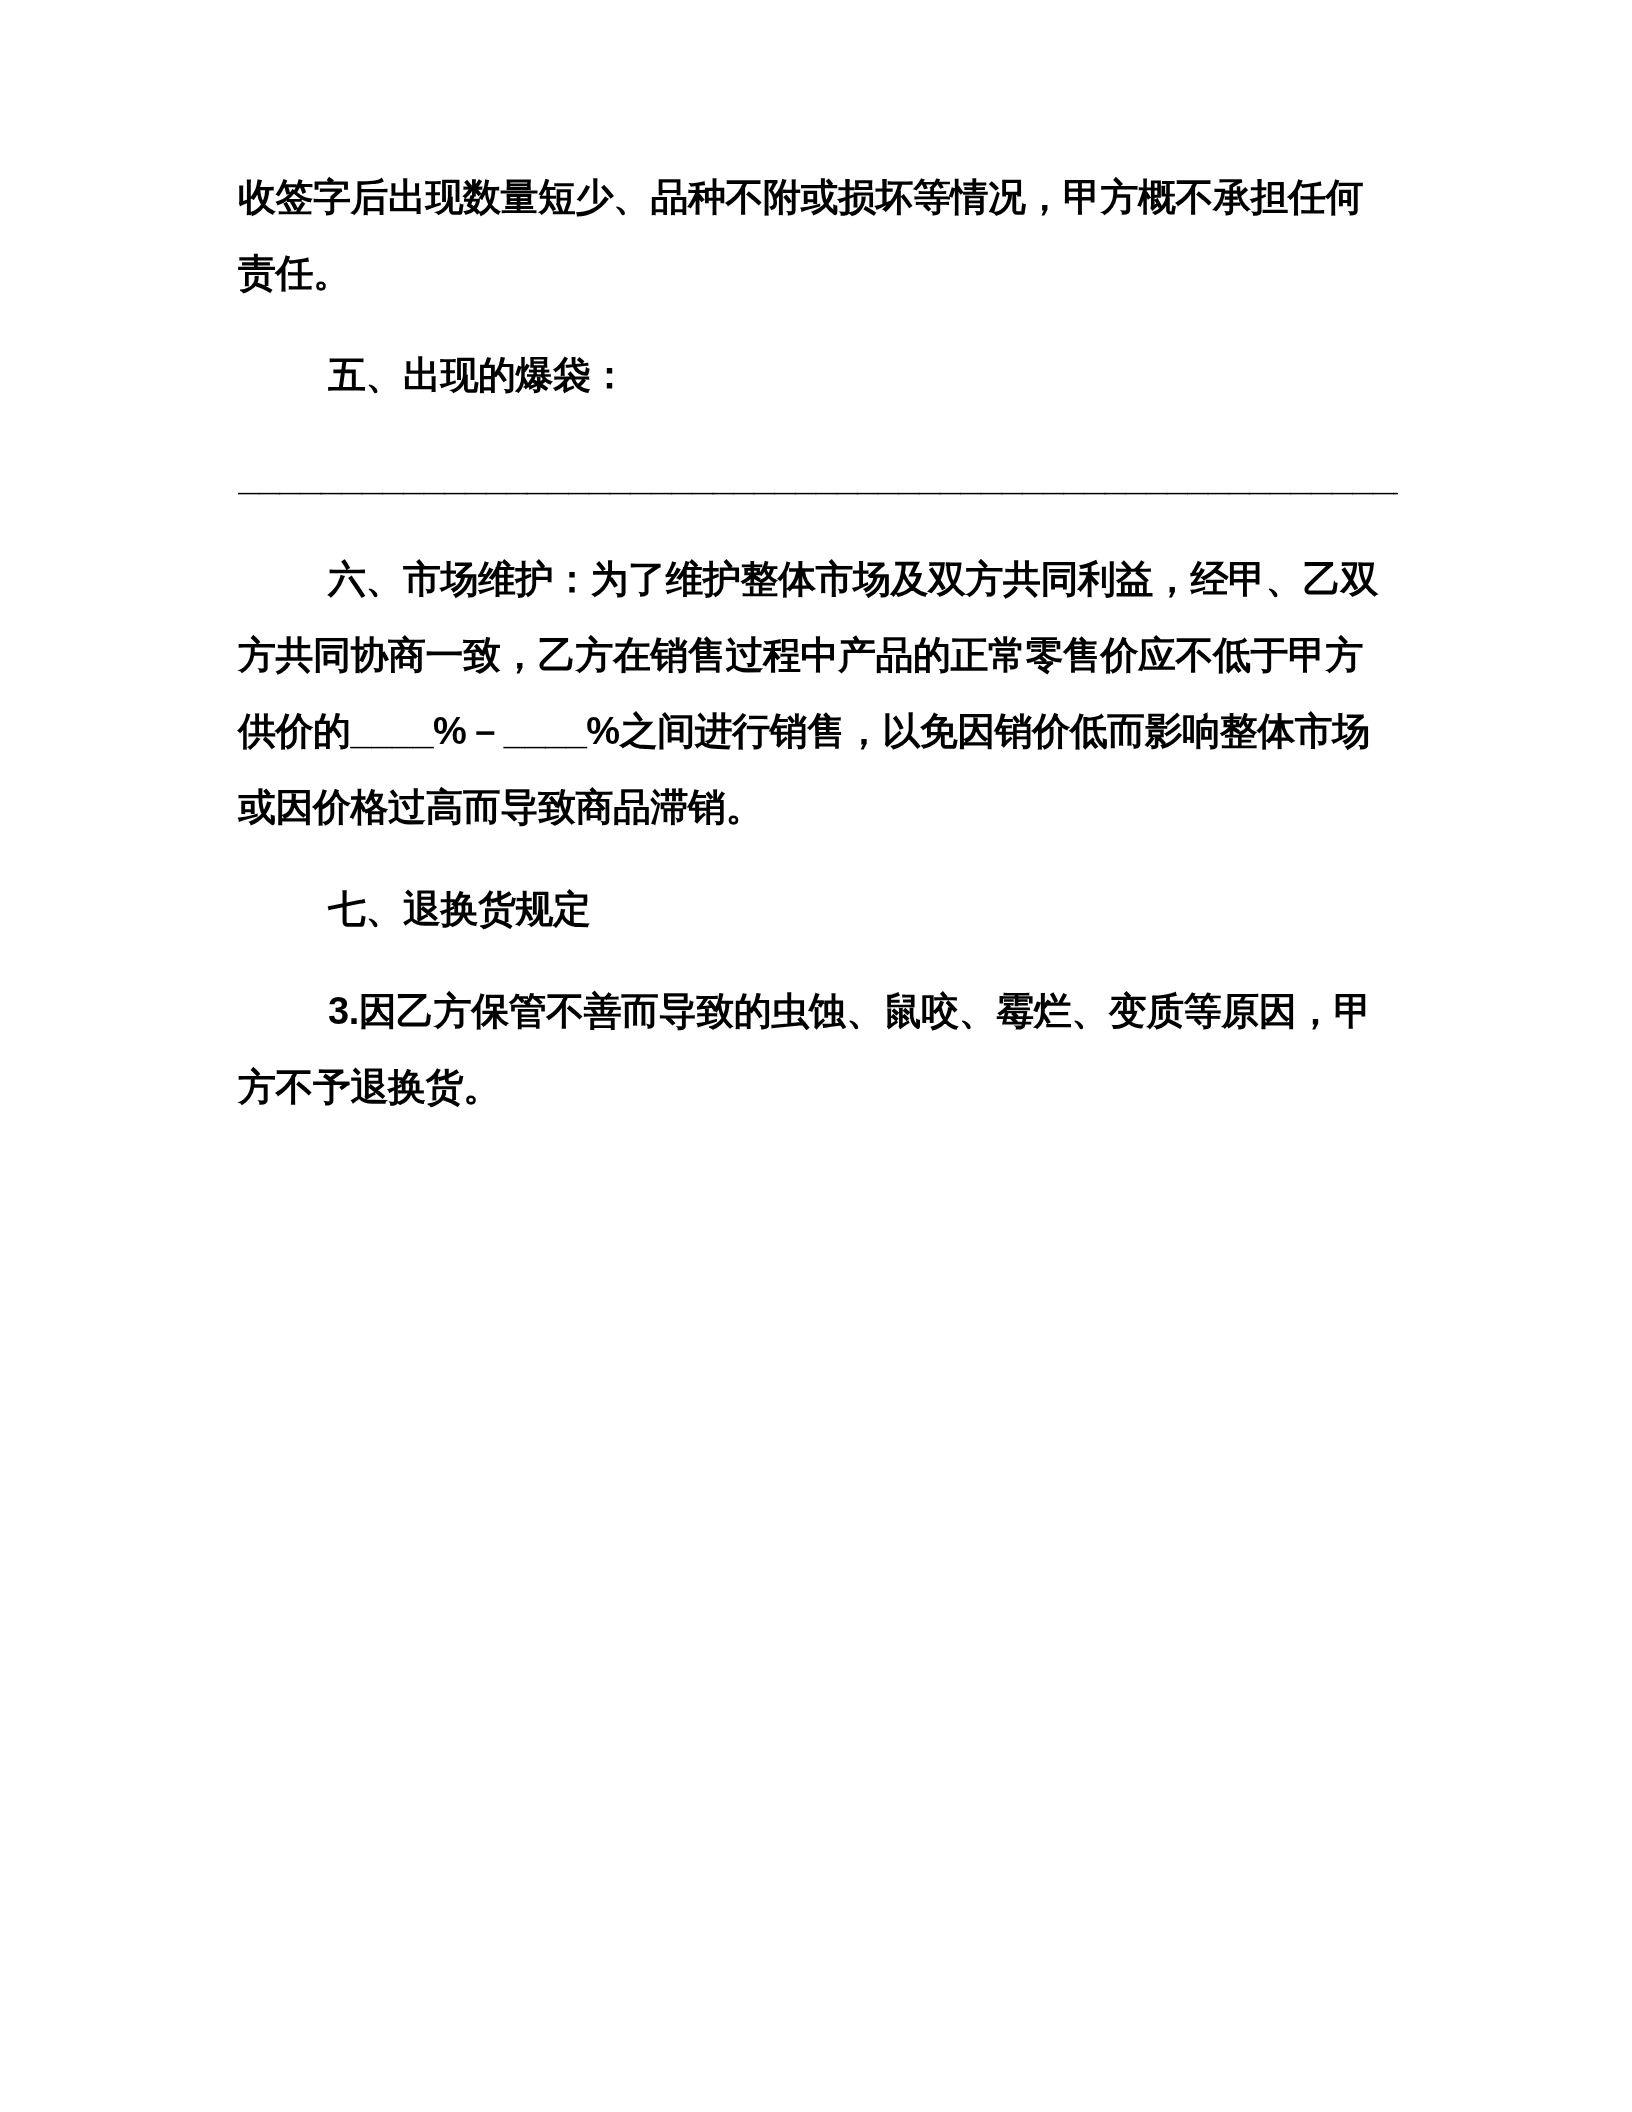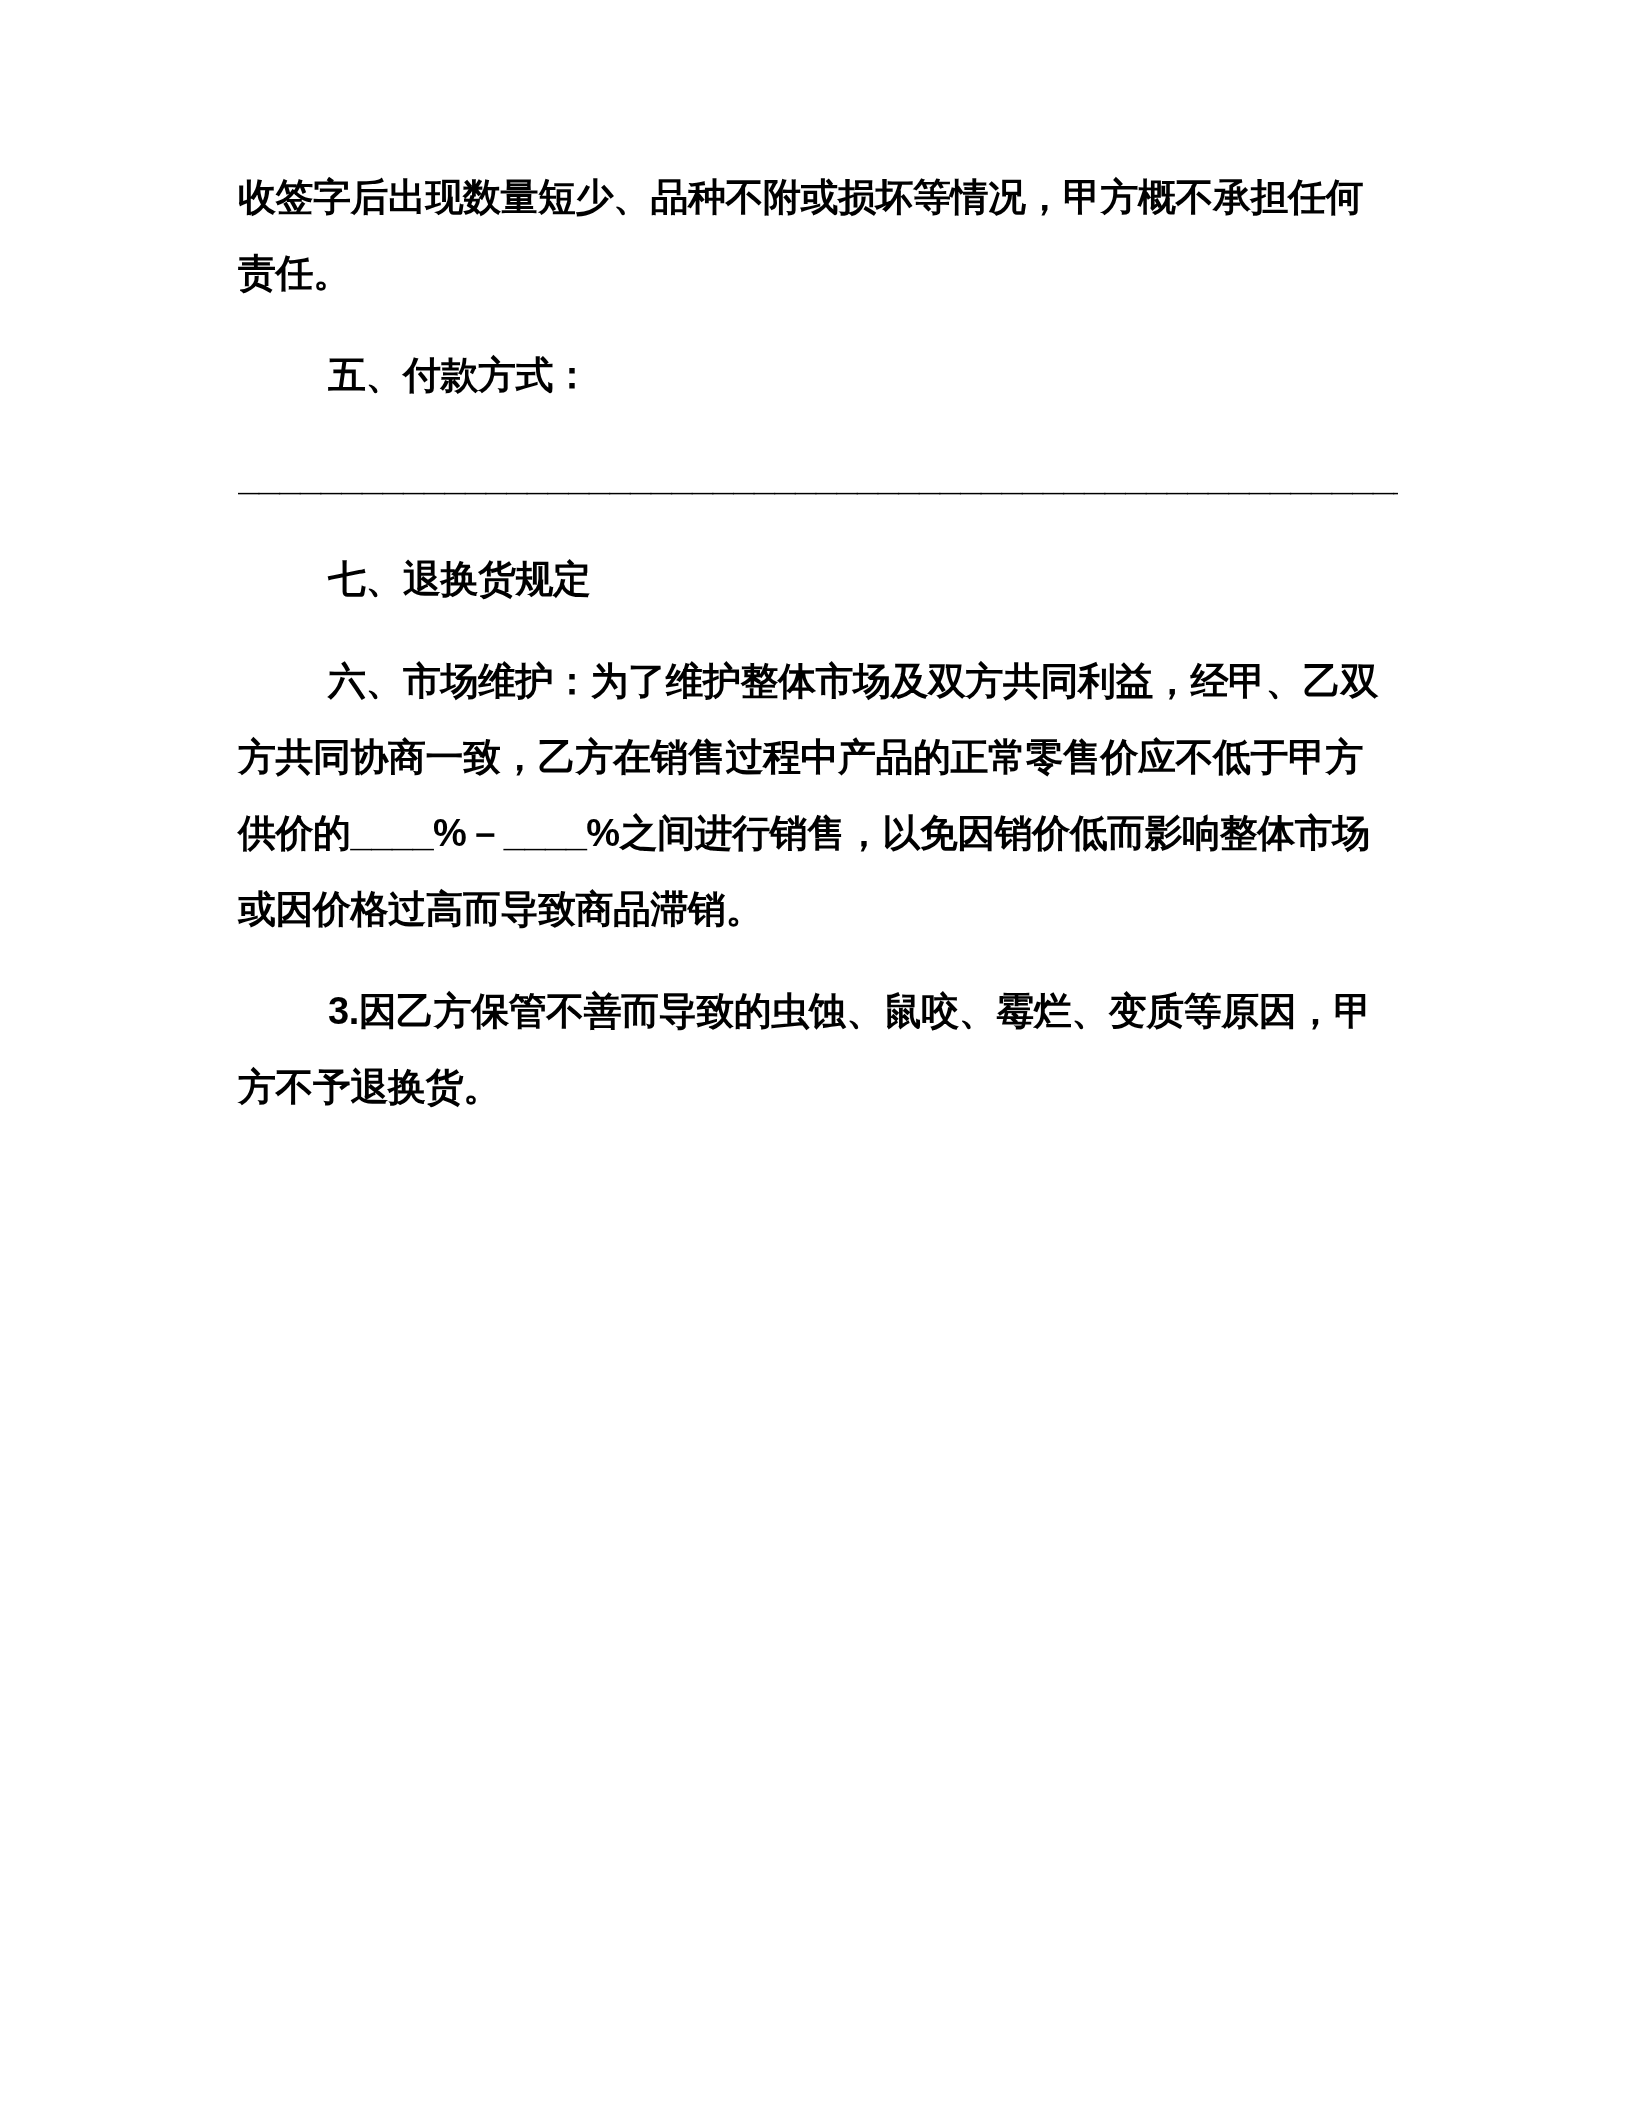--- a/index.html
+++ b/index.html
@@ -39,28 +39,28 @@
 </style>
 </head>
 <body>
 
 <div class="page">
   <div class="content">
 
     <p class="paragraph">收签字后出现数量短少、品种不附或损坏等情况，甲方概不承担任何责任。</p>
 
 
-    <p class="paragraph indent">五、付款方式：</p>
+    <p class="paragraph indent">五、出现的爆袋：</p>
 
     <div class="paragraph">
       <div class="blank-line">____________________________________________________________</div>
     </div>
 
+    <p class="paragraph indent">六、市场维护：为了维护整体市场及双方共同利益，经甲、乙双方共同协商一致，乙方在销售过程中产品的正常零售价应不低于甲方供价的____%－____%之间进行销售，以免因销价低而影响整体市场或因价格过高而导致商品滞销。</p>
+
     <p class="paragraph indent">七、退换货规定</p>
-
-    <p class="paragraph indent">六、市场维护：为了维护整体市场及双方共同利益，经甲、乙双方共同协商一致，乙方在销售过程中产品的正常零售价应不低于甲方供价的____%－____%之间进行销售，以免因销价低而影响整体市场或因价格过高而导致商品滞销。</p>
 
 
 
     <p class="paragraph indent">3.因乙方保管不善而导致的虫蚀、鼠咬、霉烂、变质等原因，甲方不予退换货。</p>
 
   </div>
 </div>
 
 </body></html>

